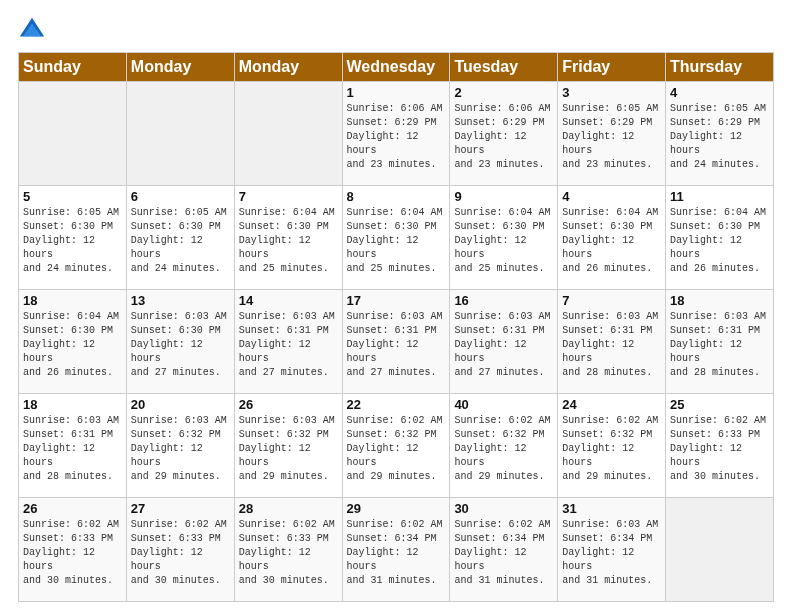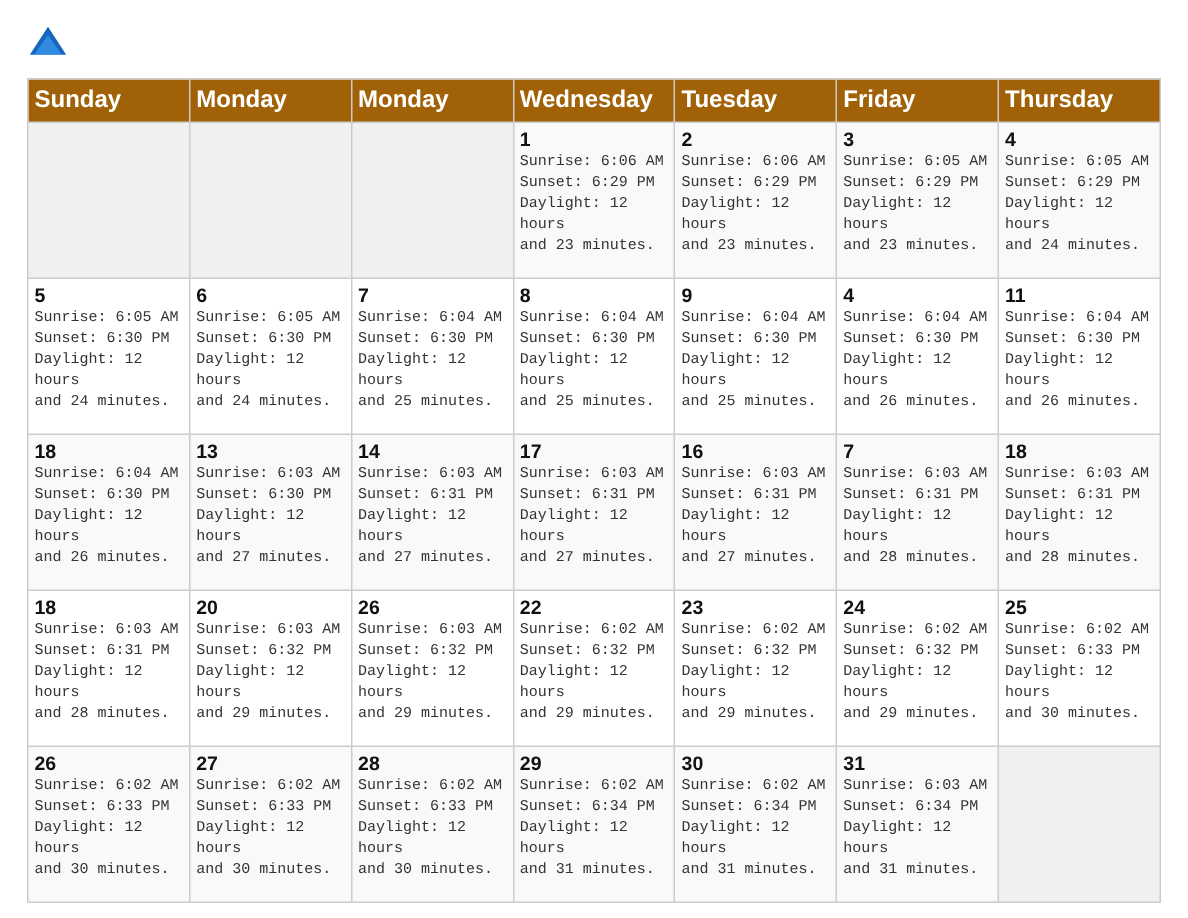--- a/index.html
+++ b/index.html
@@ -293,21 +293,21 @@
 and 29 minutes.</div>
           </td>
           <td>
             <span class="day-num">22</span>
             <div class="day-info" style="white-space: pre-line;">Sunrise: 6:02 AM
 Sunset: 6:32 PM
 Daylight: 12 hours
 and 29 minutes.</div>
           </td>
           <td>
-            <span class="day-num">23</span>
+            <span class="day-num">40</span>
             <div class="day-info" style="white-space: pre-line;">Sunrise: 6:02 AM
 Sunset: 6:32 PM
 Daylight: 12 hours
 and 29 minutes.</div>
           </td>
           <td>
             <span class="day-num">24</span>
             <div class="day-info" style="white-space: pre-line;">Sunrise: 6:02 AM
 Sunset: 6:32 PM
 Daylight: 12 hours

